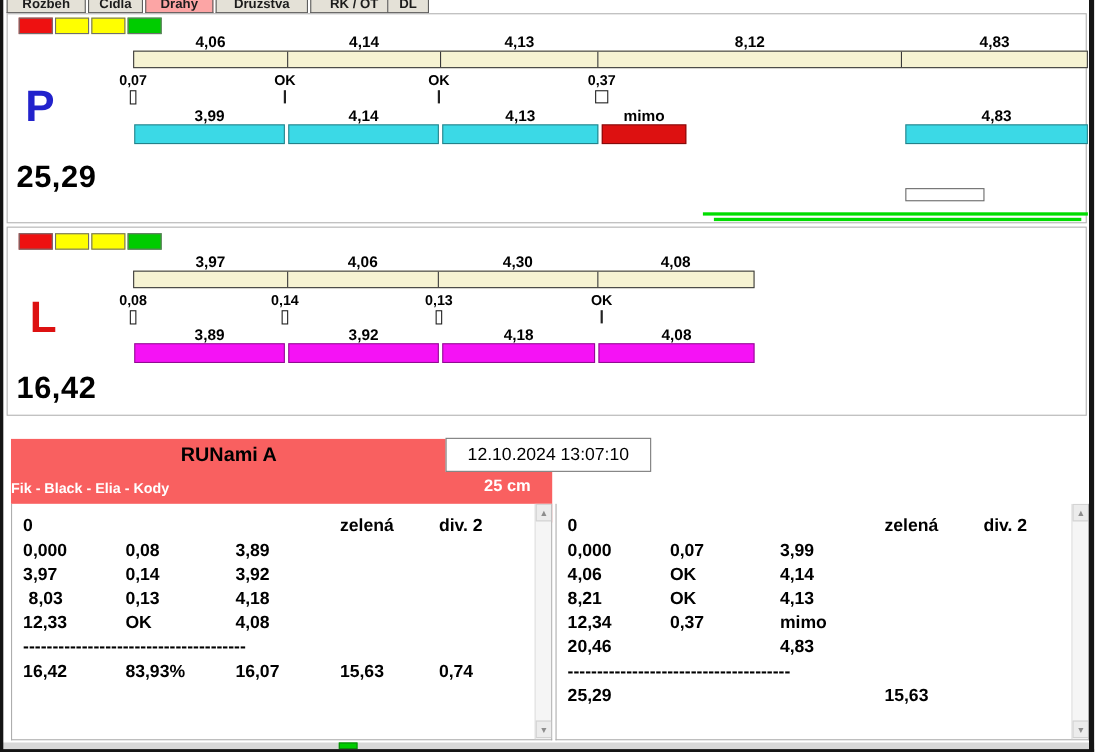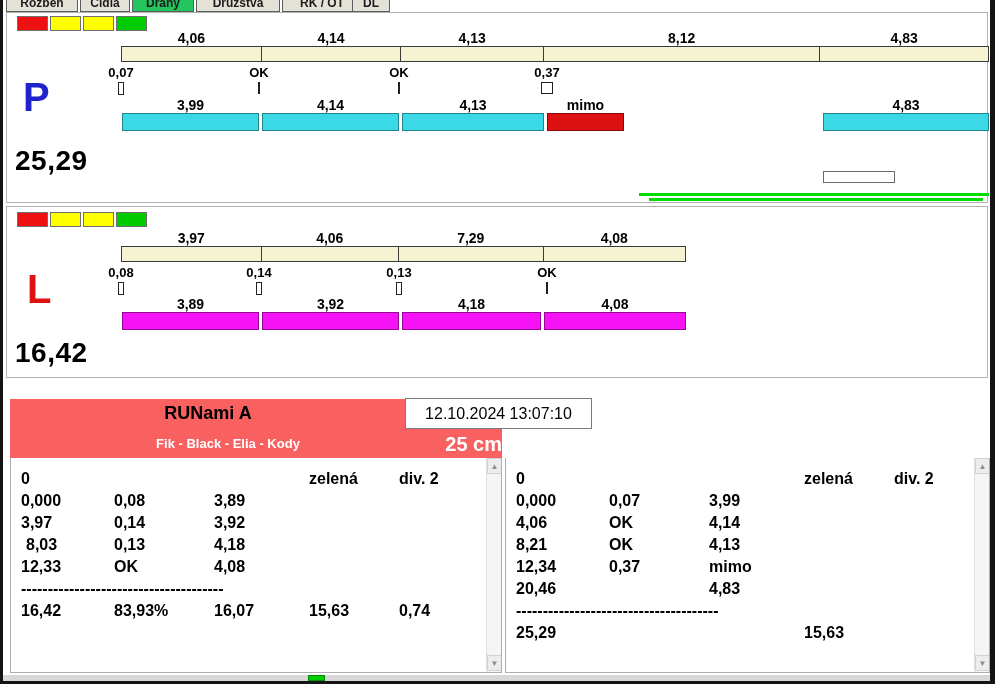--- a/index.html
+++ b/index.html
@@ -3,21 +3,21 @@
 <meta charset="utf-8">
 <style>
   *{margin:0;padding:0;box-sizing:border-box}
   html,body{background:#fff}
   body{font-family:"Liberation Sans",sans-serif;}
   .window{position:relative;width:995px;height:684px;background:#fff;overflow:hidden}
   .frame{position:absolute;background:#141414}
   
   .tab{position:absolute;top:0;height:12px;background:#e4e1d7;border:1px solid #5e5e5e;border-top-width:0;display:flex;justify-content:center;overflow:hidden;cursor:pointer}
   .tab span{font-size:12px;font-weight:bold;color:#1c1c1c;margin-top:-4px;white-space:nowrap}
-  .tab.active{background:#22c55e}
+  .tab.active{background:#fca5a5}
   
   .lane-box{position:absolute;border:1px solid #b3b3b3;background:#fff}
   .lights{position:absolute;display:flex;gap:2px}
   .sq{width:31px;height:15px;border:1px solid #6f6f6f}
   .lane-letter{position:absolute;font-size:40px;font-weight:bold;line-height:1}
   .letter-p{color:var(--lane-p-letter,#2222cc)}
   .letter-l{color:var(--lane-l-letter,#dd1111)}
   .plan-bar{position:absolute;height:16px;display:flex;border:1px solid #3a3a3a;background:var(--plan-bar,#f6f3d2)}
   .plan-seg{position:relative;height:100%;border-right:1px solid #3a3a3a}
   .plan-seg:last-child{border-right:none}
@@ -33,22 +33,22 @@
   .run-bar.fault{background:var(--fault-bar,#dd1111)}
   .run-bar.magenta{background:var(--magenta-bar,#f512f5)}
   .lane-total{position:absolute;left:8px;font-size:28px;font-weight:bold;color:#000;letter-spacing:.5px}
   .progress-box{position:absolute;background:#fff;border:1px solid #6a6a6a}
   .green-line{position:absolute;height:3px;background:var(--status-green-line,#00dd00)}
   
   .team-header{position:absolute;height:76px}
   .hdr-left{background:var(--team-left-header,#f96060)}
   .hdr-right{background:var(--team-right-header,#5656f0)}
   .team-title{position:absolute;top:4px;font-size:18px;font-weight:bold;color:#000;text-align:center;white-space:nowrap}
-  .team-sub{position:absolute;top:37px;font-size:13px;font-weight:bold;color:#fff;text-align:center;white-space:nowrap}
-  .team-h{position:absolute;top:34px;font-size:20px;font-weight:bold;color:#fff;text-align:right;white-space:nowrap}
+  .team-sub{position:absolute;top:37px;font-size:13px;font-weight:bold;color:#fff;white-space:nowrap}
+  .team-h{position:absolute;top:34px;font-size:15px;font-weight:bold;color:#fff;text-align:left;white-space:nowrap}
   .datetime{position:absolute;background:#fff;border:1px solid #7a7a7a;display:flex;align-items:center;justify-content:center;font-size:16px;color:#000;z-index:5}
   .content{position:absolute;background:#fff;border:1px solid #aeaeae;border-top:none;overflow:hidden}
   .rows{position:absolute;left:0;top:0;right:0;bottom:0}
   .trow{position:absolute;left:0;width:100%;height:22px}
   .trow span{position:absolute;font-size:16px;font-weight:bold;white-space:nowrap;color:#000}
   .scrollbar{position:absolute;top:0;width:16px;height:100%;background:#f5f5f5;border-left:1px solid #e0e0e0}
   .sb-btn{position:absolute;left:0;width:15px;height:16px;background:#ececec;border:1px solid #d2d2d2;color:#8d8d8d;font-size:8px;display:flex;align-items:center;justify-content:center;cursor:pointer}
   .strip{position:absolute;background:#d8d8d8}
   .green-ind{position:absolute;background:#00cc00;border:1px solid #0a8a0a}
 </style>
@@ -157,21 +157,21 @@
     <div class="lane-letter letter-l" style="left:20px;top:62px">L</div>
 
     <div class="plan-bar" style="left:114px;top:39px;width:565px">
       <div class="plan-seg" style="width:140px">
           <span class="bar-label">3,97</span>
         </div>
       <div class="plan-seg" style="width:138px">
           <span class="bar-label">4,06</span>
         </div>
       <div class="plan-seg" style="width:145px">
-          <span class="bar-label">7,29</span>
+          <span class="bar-label">4,30</span>
         </div>
       <div class="plan-seg" style="width:142px">
           <span class="bar-label">4,08</span>
         </div>
     </div>
 
     <div class="tick" style="left:114px;top:58px">
       <span class="tick-label">0,08</span>
       <div class="tick-mark mark-slab"></div>
     </div>

